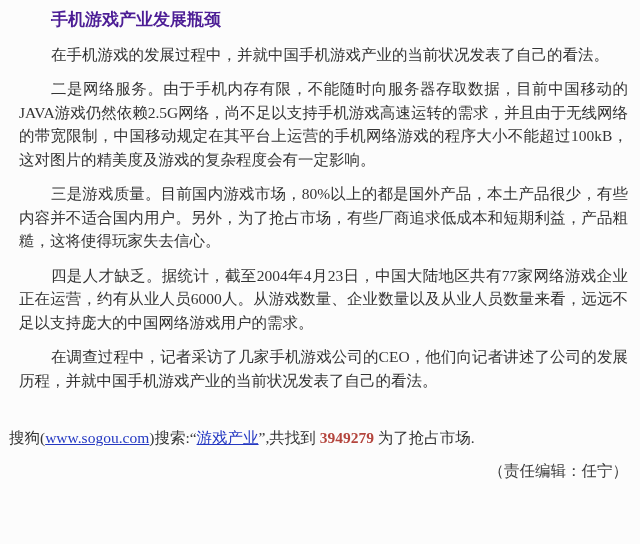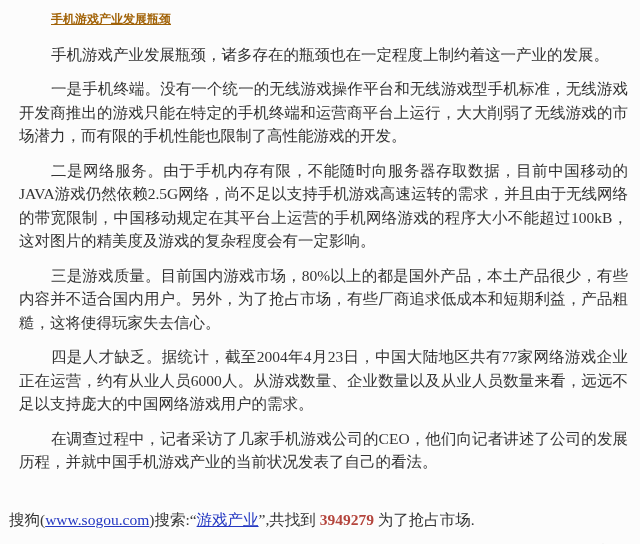--- a/index.html
+++ b/index.html
@@ -14,26 +14,25 @@
     background: #fcfcfc;
     overflow: hidden;
     font-family: "Liberation Serif", "DejaVu Serif", serif;
     font-size: 15.5px;
     line-height: 23.5px;
     color: #333333;
     box-sizing: border-box;
     padding: 8px 10px 0 9px;
   }
   .article-title {
-    font-size: 12px;
+    font-size: 17px;
     font-weight: bold;
     margin: 0 0 11px 10px;
     text-indent: 32px;
-    color: #a16207;
-    text-decoration: underline;
+    color: #4c1d95;
   }
   .para {
     margin: 0 2px 11px 10px;
     text-indent: 32px;
     text-align: justify;
   }
   .search-line {
     margin: 34px 0 0 0;
     white-space: nowrap;
   }
@@ -57,23 +56,22 @@
     color: #3a3a3a;
   }
 </style>
 </head>
 <body>
 
 <div class="page">
 
   <h1 class="article-title">手机游戏产业发展瓶颈</h1>
 
-  <p class="para">手机游戏产业发展瓶颈，诸多存在的瓶颈也在一定程度上制约着这一产业的发展。</p>
+  <p class="para">在手机游戏的发展过程中，并就中国手机游戏产业的当前状况发表了自己的看法。</p>
 
-  <p class="para">一是手机终端。没有一个统一的无线游戏操作平台和无线游戏型手机标准，无线游戏开发商推出的游戏只能在特定的手机终端和运营商平台上运行，大大削弱了无线游戏的市场潜力，而有限的手机性能也限制了高性能游戏的开发。</p>
 
   <p class="para">二是网络服务。由于手机内存有限，不能随时向服务器存取数据，目前中国移动的JAVA游戏仍然依赖2.5G网络，尚不足以支持手机游戏高速运转的需求，并且由于无线网络的带宽限制，中国移动规定在其平台上运营的手机网络游戏的程序大小不能超过100kB，这对图片的精美度及游戏的复杂程度会有一定影响。</p>
 
   <p class="para">三是游戏质量。目前国内游戏市场，80%以上的都是国外产品，本土产品很少，有些内容并不适合国内用户。另外，为了抢占市场，有些厂商追求低成本和短期利益，产品粗糙，这将使得玩家失去信心。</p>
 
   <p class="para">四是人才缺乏。据统计，截至2004年4月23日，中国大陆地区共有77家网络游戏企业正在运营，约有从业人员6000人。从游戏数量、企业数量以及从业人员数量来看，远远不足以支持庞大的中国网络游戏用户的需求。</p>
 
   <p class="para">在调查过程中，记者采访了几家手机游戏公司的CEO，他们向记者讲述了公司的发展历程，并就中国手机游戏产业的当前状况发表了自己的看法。</p>
 
   <p class="search-line">

